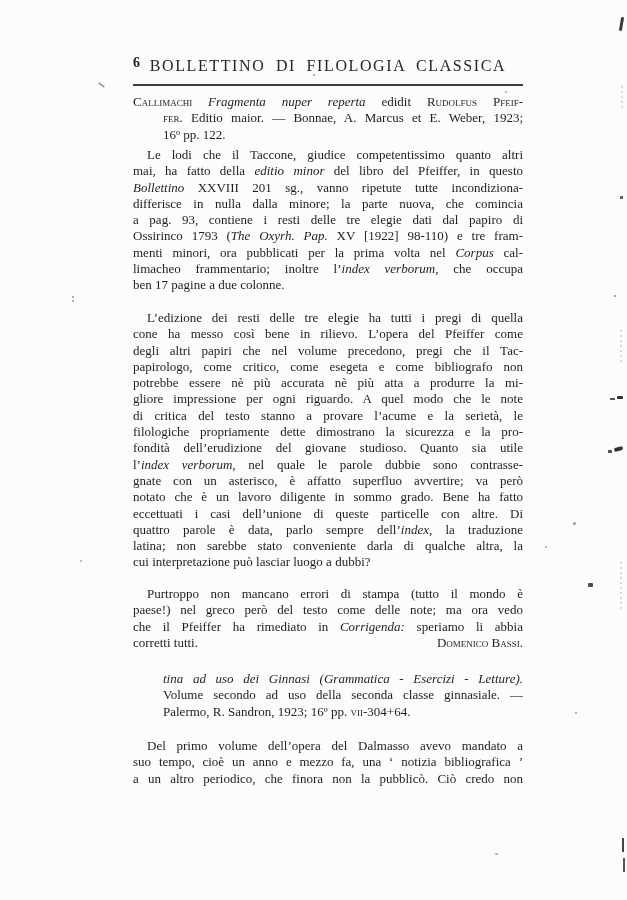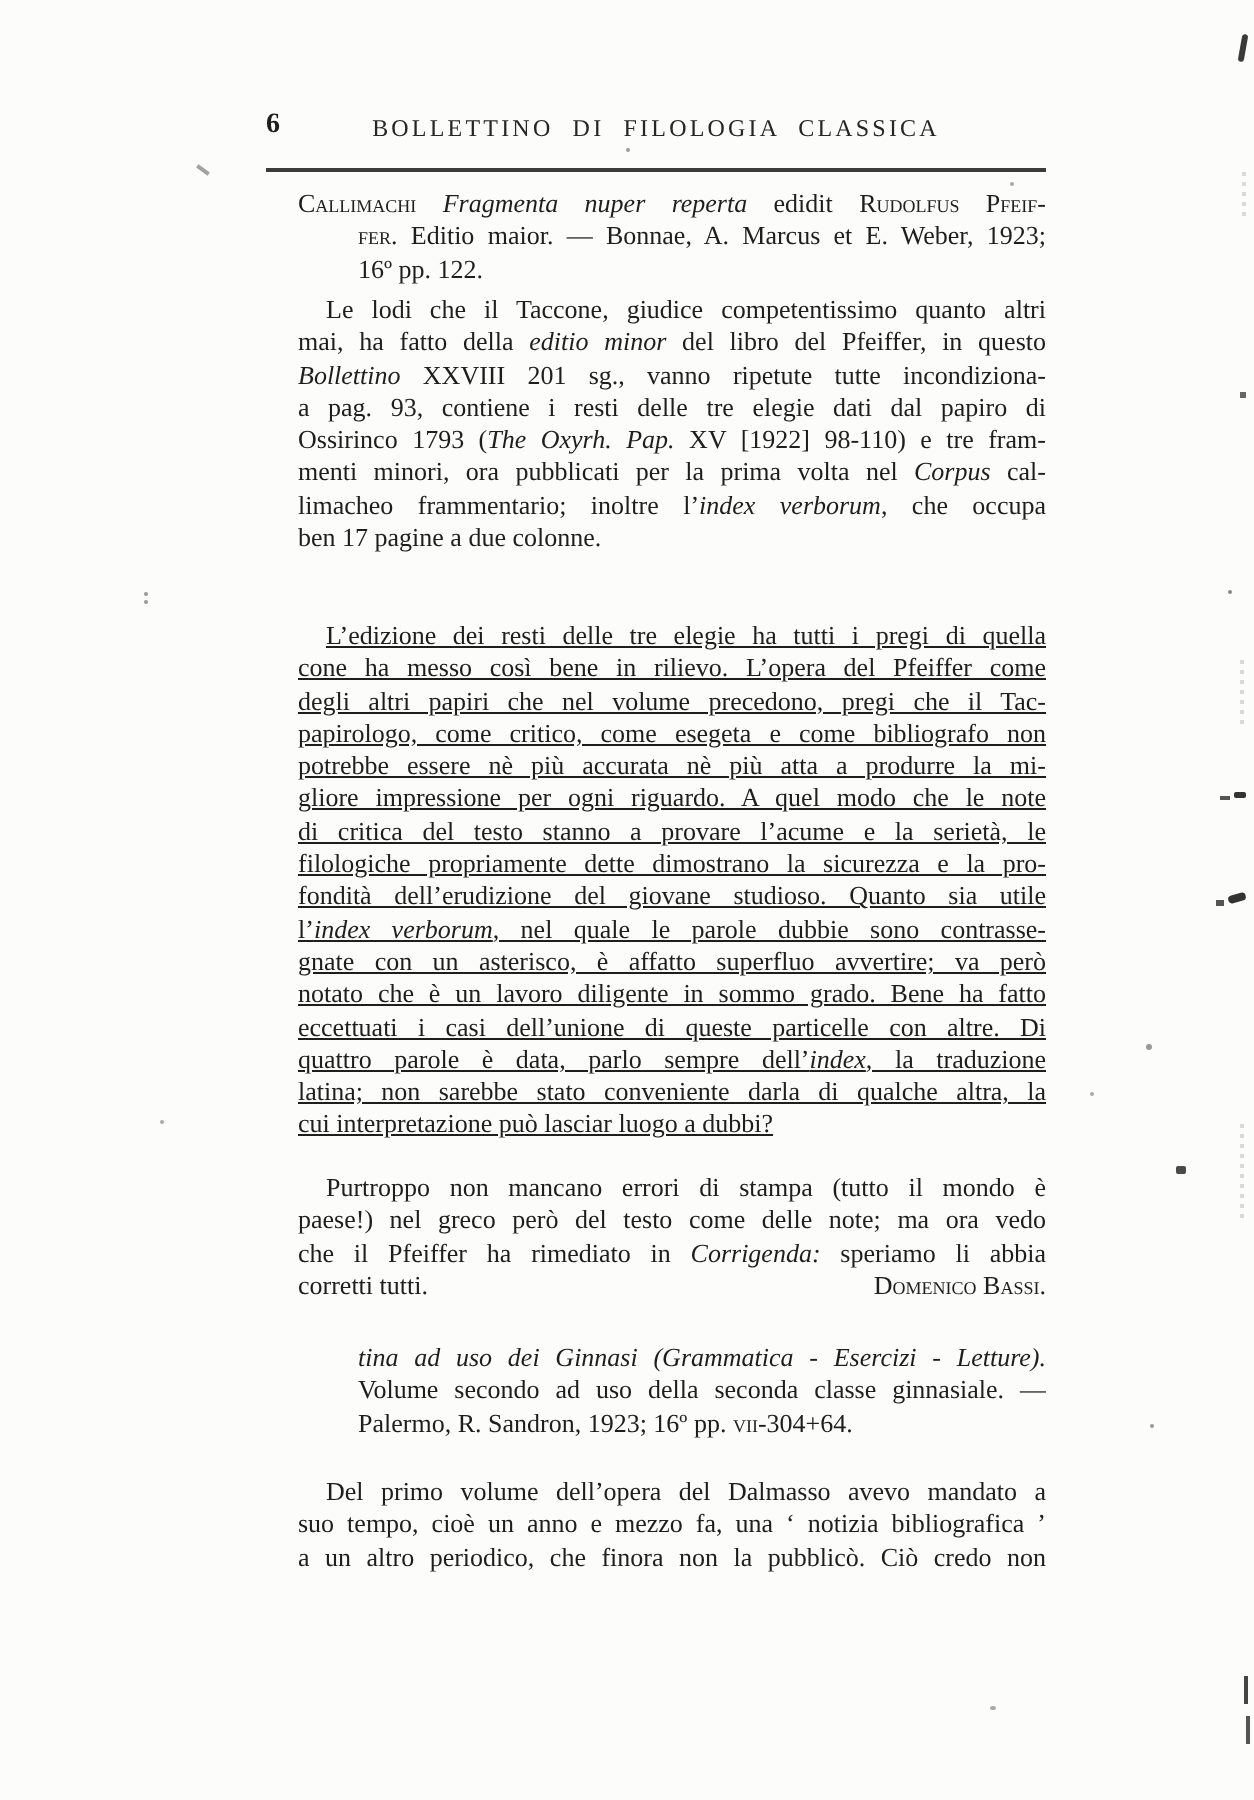--- a/index.html
+++ b/index.html
@@ -7,25 +7,25 @@
     position:relative;
     width:627px;height:900px;
     background:#fcfcfa;
     overflow:hidden;
     font-family:"Liberation Serif","DejaVu Serif",serif;
     color:#1e1e1e;
   }
   .column{position:absolute;left:133px;top:0;width:390px;}
   .header{position:absolute;left:0;top:55px;width:390px;height:18px;}
   .page-num{position:absolute;left:0;top:0;font-size:14px;font-weight:bold;letter-spacing:.5px;}
-  .journal{position:absolute;left:0;right:0;top:2px;text-align:center;font-size:12px;
+  .journal{position:absolute;left:0;right:0;top:2px;text-align:center;font-size:16px;
            letter-spacing:1.6px;word-spacing:5px;color:#262626;}
   .rule{position:absolute;left:0;top:84px;width:390px;height:2px;background:#3c3c3c;}
   .block{position:absolute;left:0;width:390px;font-size:13px;line-height:16.3px;}
-  .line{text-align:justify;text-align-last:justify;height:16.3px;overflow:hidden;white-space:normal;margin-left:16px;}
+  .line{text-align:justify;text-align-last:justify;height:16.3px;overflow:hidden;white-space:normal;}
   .line.last{text-align-last:left;}
   .line.cont{padding-left:30px;}
   .line.first{text-indent:14px;}
   .line.sig{display:flex;justify-content:space-between;text-align-last:auto;}
   .it{font-style:italic;}
   .sc{font-variant:small-caps;}
   
   .speck{position:absolute;border-radius:50%;}
   .mark{position:absolute;}
   .bleed{position:absolute;width:2px;opacity:.3;
@@ -44,27 +44,28 @@
     <div id="blocks">
         <div class="block entry" style="top: 94px;">
           <div class="line"><span class="sc">Callimachi</span><span> </span><span class="it">Fragmenta nuper reperta</span><span> edidit </span><span class="sc">Rudolfus Pfeif-</span></div>
           <div class="line cont"><span class="sc">fer.</span><span> Editio maior. — Bonnae, A. Marcus et E. Weber, 1923;</span></div>
           <div class="line cont last"><span>16º pp. 122.</span></div>
         </div>
         <div class="block para" style="top: 147px;">
           <div class="line first"><span>Le lodi che il Taccone, giudice competentissimo quanto altri</span></div>
           <div class="line"><span>mai, ha fatto della </span><span class="it">editio minor</span><span> del libro del Pfeiffer, in questo</span></div>
           <div class="line"><span class="it">Bollettino</span><span> XXVIII 201 sg., vanno ripetute tutte incondiziona-</span></div>
+          <div class="line"><span>differisce in nulla dalla minore; la parte nuova, che comincia</span></div>
           <div class="line"><span>a pag. 93, contiene i resti delle tre elegie dati dal papiro di</span></div>
           <div class="line"><span>Ossirinco 1793 (</span><span class="it">The Oxyrh. Pap.</span><span> XV [1922] 98-110) e tre fram-</span></div>
           <div class="line"><span>menti minori, ora pubblicati per la prima volta nel </span><span class="it">Corpus</span><span> cal-</span></div>
           <div class="line"><span>limacheo frammentario; inoltre l’</span><span class="it">index verborum</span><span>, che occupa</span></div>
           <div class="line last"><span>ben 17 pagine a due colonne.</span></div>
         </div>
-        <div class="block para" style="top: 310px; text-decoration: underline;">
+        <div class="block para" style="top: 310px;">
           <div class="line first"><span>L’edizione dei resti delle tre elegie ha tutti i pregi di quella</span></div>
           <div class="line"><span>cone ha messo così bene in rilievo. L’opera del Pfeiffer come</span></div>
           <div class="line"><span>degli altri papiri che nel volume precedono, pregi che il Tac-</span></div>
           <div class="line"><span>papirologo, come critico, come esegeta e come bibliografo non</span></div>
           <div class="line"><span>potrebbe essere nè più accurata nè più atta a produrre la mi-</span></div>
           <div class="line"><span>gliore impressione per ogni riguardo. A quel modo che le note</span></div>
           <div class="line"><span>di critica del testo stanno a provare l’acume e la serietà, le</span></div>
           <div class="line"><span>filologiche propriamente dette dimostrano la sicurezza e la pro-</span></div>
           <div class="line"><span>fondità dell’erudizione del giovane studioso. Quanto sia utile</span></div>
           <div class="line"><span>l’</span><span class="it">index verborum</span><span>, nel quale le parole dubbie sono contrasse-</span></div>

